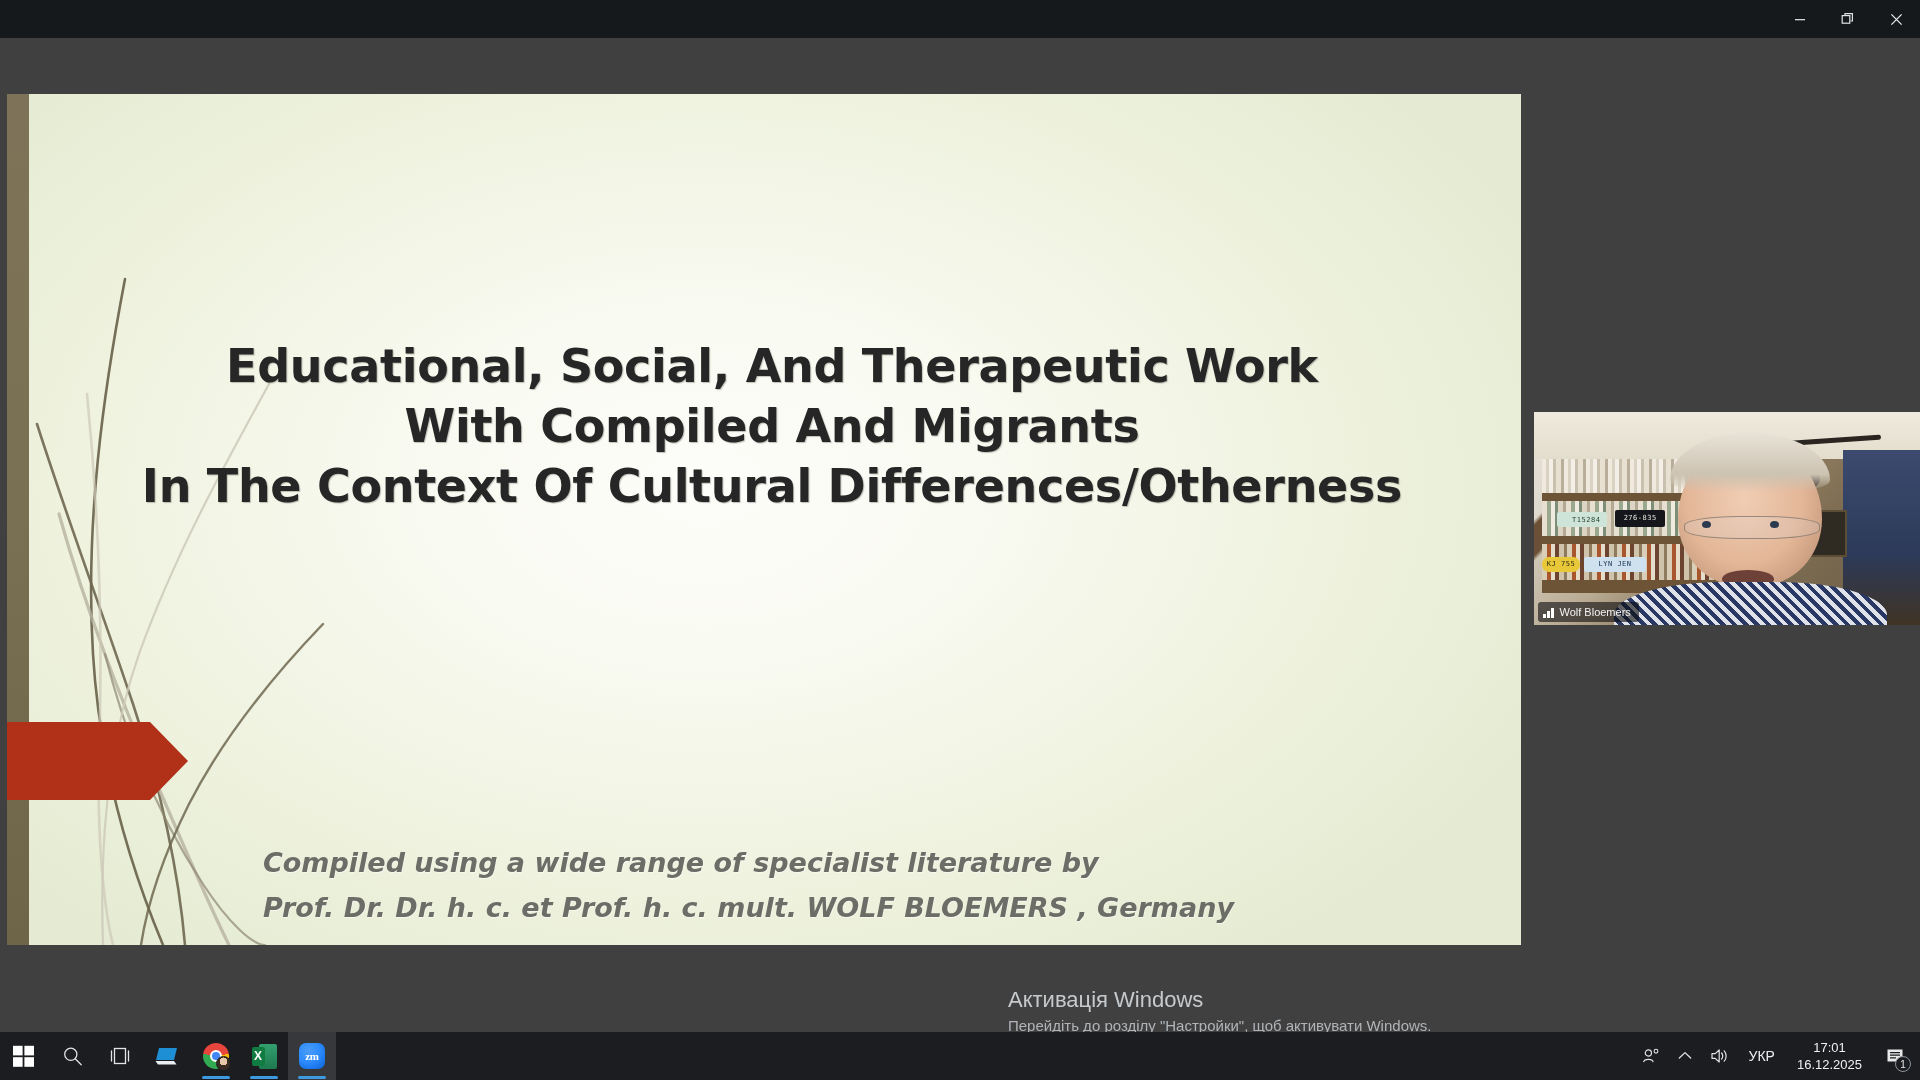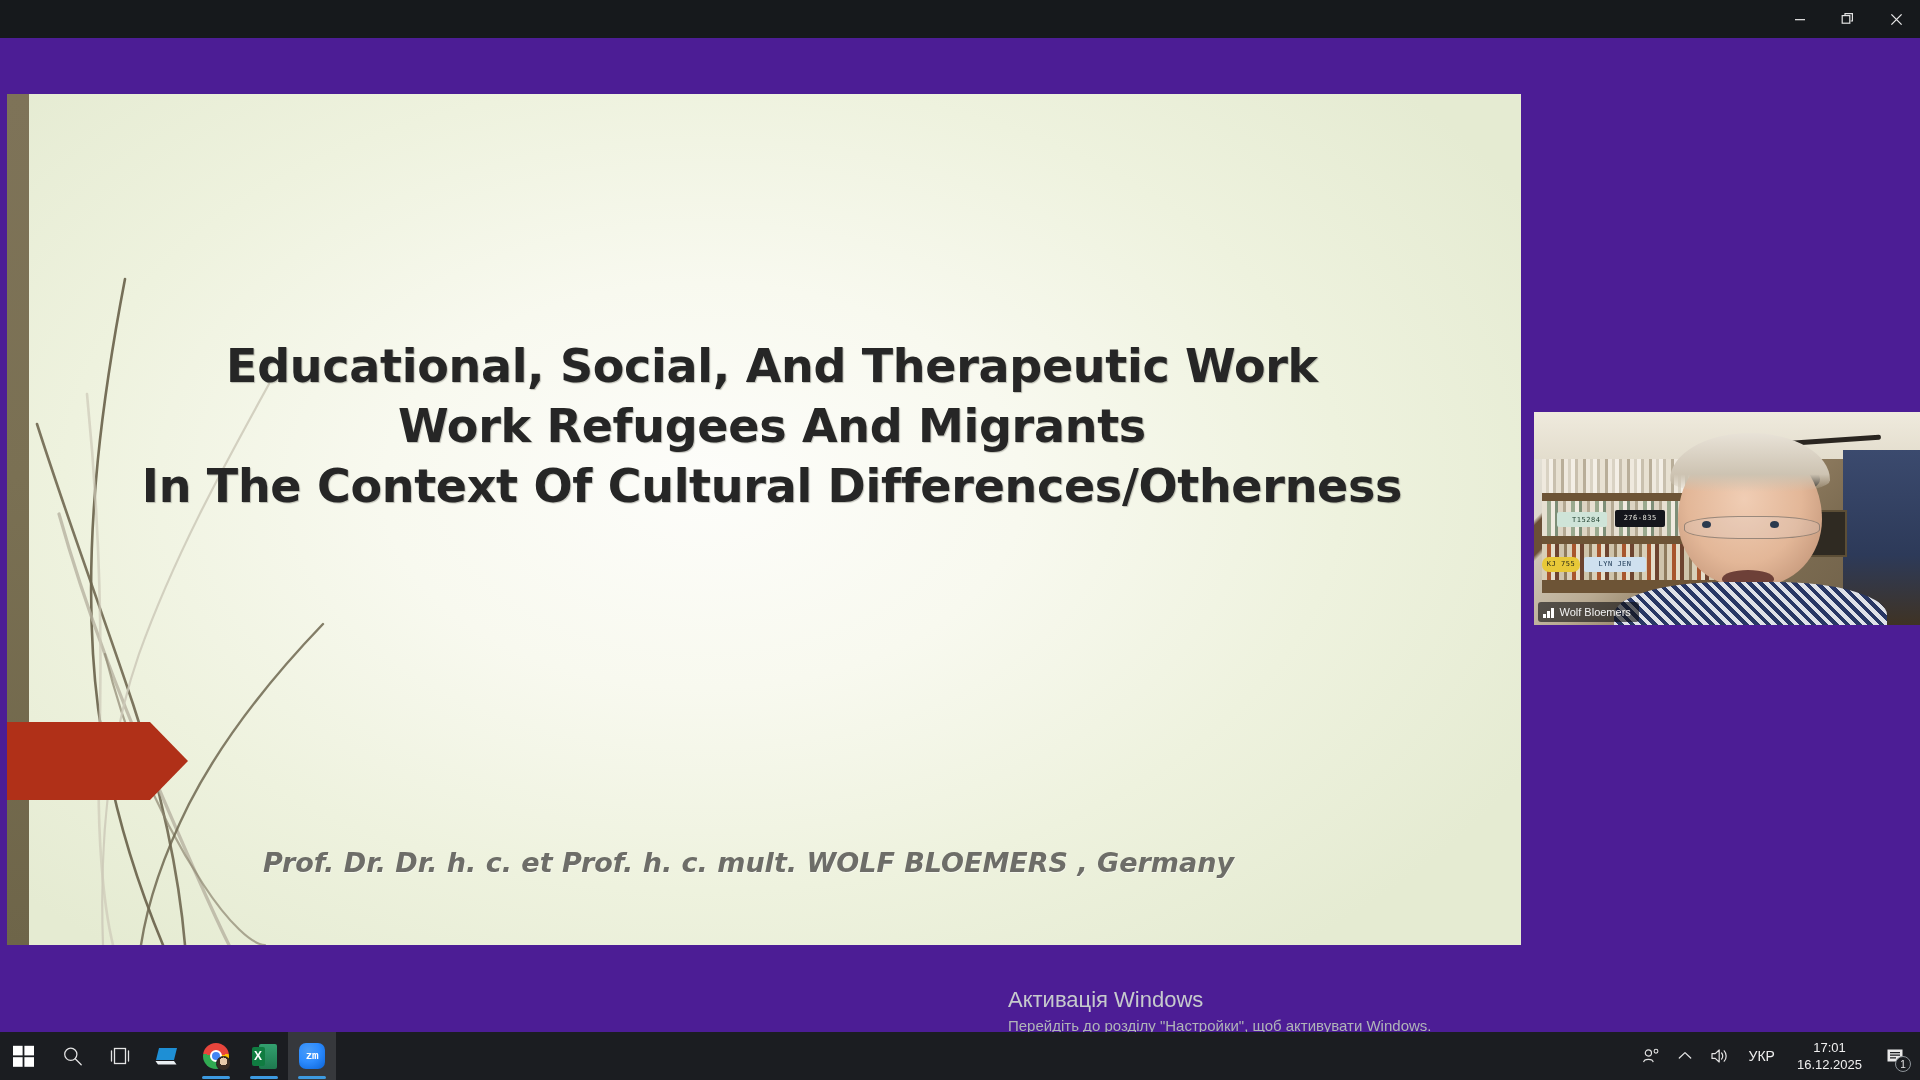--- a/index.html
+++ b/index.html
@@ -9,21 +9,21 @@
     height: 1080px;
     overflow: hidden;
     background: #16191c;
     font-family: "Liberation Sans", sans-serif;
   }
 
   #app {
     position: relative;
     width: 1920px;
     height: 1080px;
-    background: #4c1d95;
+    background: #404040;
   }
 
   
   .titlebar {
     position: absolute;
     top: 0; left: 0;
     width: 1920px;
     height: 38px;
     background: #16191c;
   }
@@ -400,21 +400,21 @@
     width: 26px; height: 26px;
     border-radius: 7px;
     background: radial-gradient(circle at 36% 30%, #4a9cf5 0%, #2d8cff 45%, #0b63d6 100%);
     color: #ffffff;
     font-size: 11px;
     font-weight: bold;
     letter-spacing: -0.3px;
     display: flex;
     align-items: center;
     justify-content: center;
-    font-family: Liberation Mono, monospace;
+    font-family: Liberation Serif, serif;
   }
 
   .tb-spacer { flex: 1; }
 
   .tb-right {
     display: flex;
     align-items: center;
     gap: 0;
     padding-right: 4px;
   }
@@ -506,26 +506,27 @@
         <path d="M262 290 C 218 370, 168 460, 132 560 C 104 640, 92 740, 96 851" stroke="#cdc9b8" stroke-width="2.2" opacity="0.85"></path>
         <path d="M316 530 C 268 580, 218 640, 182 710 C 156 762, 140 812, 134 851" stroke="#6f6750" stroke-width="2.4" opacity="0.85"></path>
         <path d="M80 300 C 92 420, 96 540, 92 660 C 90 740, 96 810, 106 851" stroke="#cdc9b8" stroke-width="2.6" opacity="0.7"></path>
       </g>
     </svg>
 
     <div class="arrow-shape"></div>
 
     <div class="slide-title">
       <span class="tline">Educational, Social, And Therapeutic Work</span>
-      <span class="tline">Work Refugees And Migrants</span>
+      <span class="tline">With Compiled And Migrants</span>
       <span class="tline">In The Context Of Cultural Differences/Otherness</span>
     </div>
 
 
     <div class="slide-credit">
+      <span class="cline">Compiled using a wide range of specialist literature by</span>
       <span class="cline">Prof. Dr. Dr. h. c. et Prof. h. c. mult. WOLF BLOEMERS , Germany</span>
     </div>
   </div>
 
   <div class="video-panel">
     <div class="video-room">
       <div class="room-ceiling"></div>
 
       <div class="books books-1"></div>
       <div class="shelf shelf-wood-1"></div>

